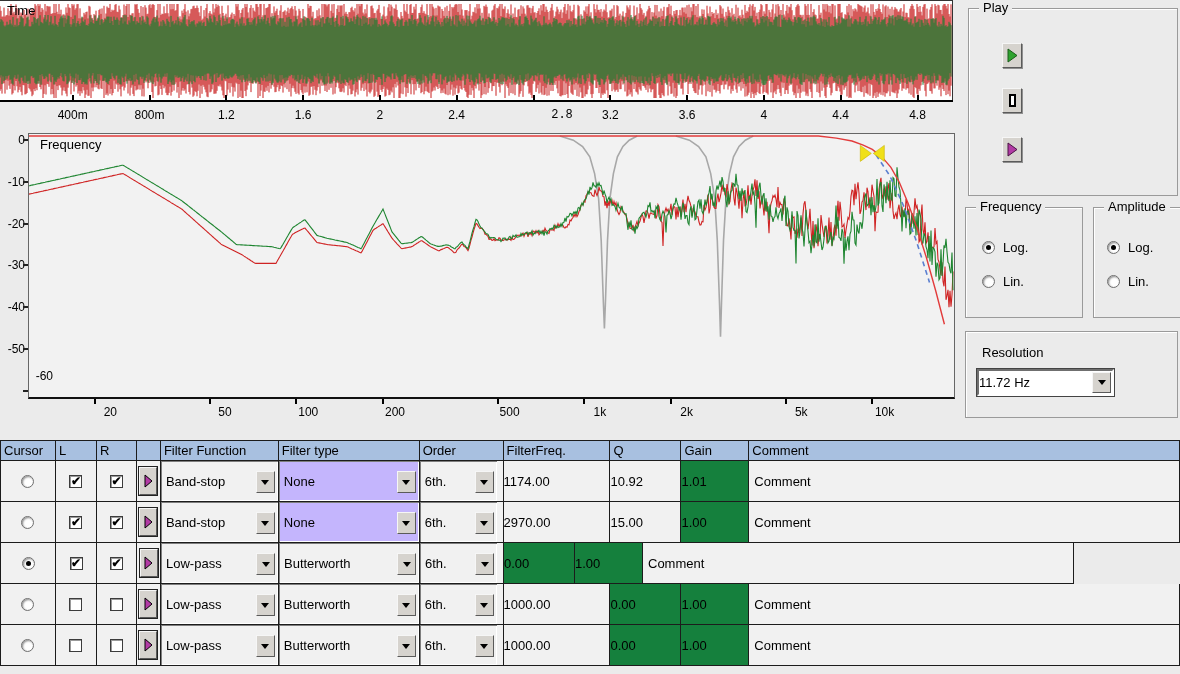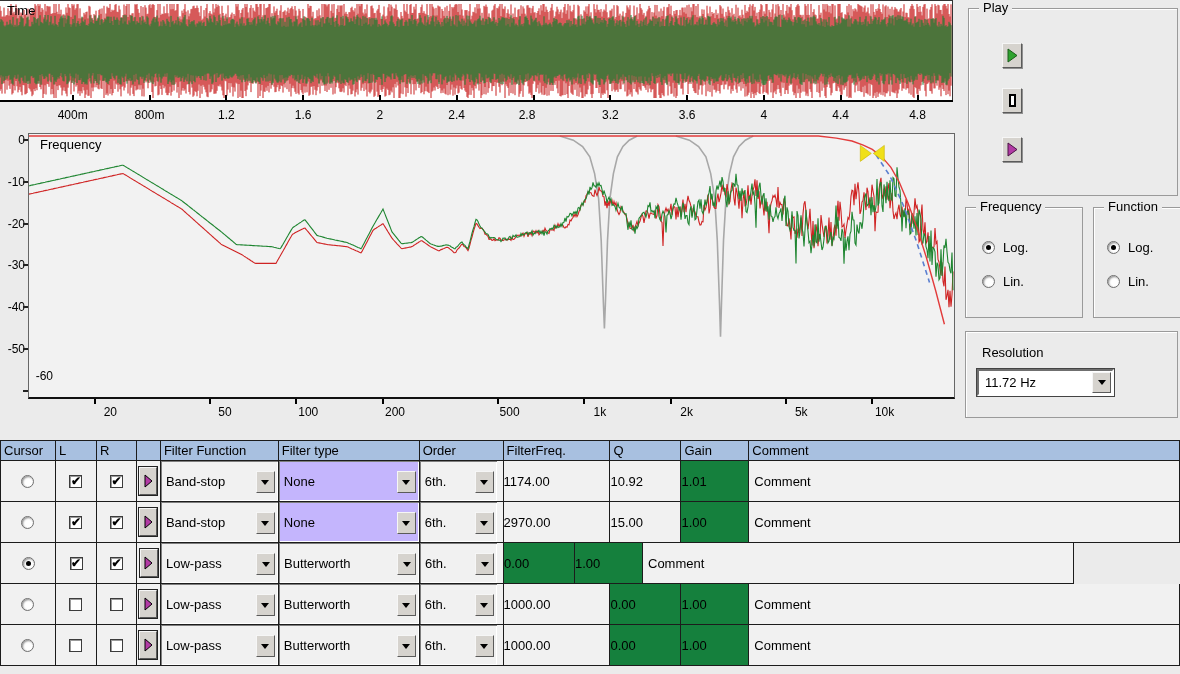--- a/index.html
+++ b/index.html
@@ -31,21 +31,21 @@
   .stop-glyph{width:7px;height:13px;border:2px solid #000;box-sizing:border-box;background:#fff;}
   .radio-row{position:absolute;left:16px;display:flex;align-items:center;gap:8px;}
   .radio{width:13px;height:13px;border-radius:50%;background:#fff;border:1px solid #6e6e6e;
          box-shadow:inset 1px 1px 2px rgba(0,0,0,.45);box-sizing:border-box;flex:0 0 auto;}
   .radio.sel::after{content:"";display:block;width:5px;height:5px;border-radius:50%;background:#000;margin:3px 0 0 3px;}
   .rlabel{font-size:13px;}
   #res-title{position:absolute;left:16px;top:13px;font-size:13px;}
   #res-combo{position:absolute;left:11px;top:37px;width:137px;height:27px;background:#fff;
              border:2px solid;border-color:#6f6f6f #fff #fff #6f6f6f;box-sizing:border-box;
              outline:1px solid #444;display:flex;align-items:center;}
-  #res-value{font-size:13px;padding-left:6px;flex:1;}
+  #res-value{font-size:13px;flex:1;}
   .dd-btn{width:17px;height:19px;background:#d6d3ce;border:1px solid;border-color:#f6f6f6 #5a5a5a #5a5a5a #f6f6f6;
           display:flex;align-items:center;justify-content:center;margin-right:1px;flex:0 0 auto;}
   .dd-arrow{width:0;height:0;border-left:4px solid transparent;border-right:4px solid transparent;border-top:5px solid #000;}
   
   #ftable{position:absolute;left:0;top:440px;width:1180px;border-top:1px solid #1c1c1c;border-left:1px solid #1c1c1c;box-sizing:border-box;}
   .trow{display:flex;}
   .tcell{border-right:1px solid #1c1c1c;border-bottom:1px solid #1c1c1c;box-sizing:border-box;
          position:relative;background:#f1f1f1;overflow:hidden;display:flex;align-items:center;}
   .thead .tcell{background:#a8c0e0;height:20px;font-size:13px;padding-left:3px;}
   .tbody-row .tcell{height:41px;font-size:13px;}
@@ -84,21 +84,21 @@
       <div class="t-lab" style="left: 125.5px;">800m</div>
       <div class="t-tick" style="left: 225.3px;"></div>
       <div class="t-lab" style="left: 202.3px;">1.2</div>
       <div class="t-tick" style="left: 302.1px;"></div>
       <div class="t-lab" style="left: 279.1px;">1.6</div>
       <div class="t-tick" style="left: 378.9px;"></div>
       <div class="t-lab" style="left: 355.9px;">2</div>
       <div class="t-tick" style="left: 455.7px;"></div>
       <div class="t-lab" style="left: 432.7px;">2.4</div>
       <div class="t-tick" style="left: 532.5px;"></div>
-      <div class="t-lab" style="left: 503px;">2.8</div>
+      <div class="t-lab" style="left: 538px; font-family: Liberation Mono, monospace;">2.8</div>
       <div class="t-tick" style="left: 609.3px;"></div>
       <div class="t-lab" style="left: 586.3px;">3.2</div>
       <div class="t-tick" style="left: 686.1px;"></div>
       <div class="t-lab" style="left: 663.1px;">3.6</div>
       <div class="t-tick" style="left: 762.9px;"></div>
       <div class="t-lab" style="left: 739.9px;">4</div>
       <div class="t-tick" style="left: 839.7px;"></div>
       <div class="t-lab" style="left: 816.7px;">4.4</div>
       <div class="t-tick" style="left: 916.5px;"></div>
       <div class="t-lab" style="left: 893.5px;">4.8</div>
@@ -180,21 +180,21 @@
       <span class="radio sel"></span>
       <span class="rlabel">Log.</span>
     </div>
     <div class="radio-row" style="top:66px;">
       <span class="radio"></span>
       <span class="rlabel">Lin.</span>
     </div>
   </div>
 
   <div class="groupbox" style="left:1093px;top:207px;width:95px;height:111px;">
-    <span class="gb-title">Function</span>
+    <span class="gb-title">Amplitude</span>
     <div class="radio-row" style="top:32px;left:13px;">
       <span class="radio sel"></span>
       <span class="rlabel">Log.</span>
     </div>
     <div class="radio-row" style="top:66px;left:13px;">
       <span class="radio"></span>
       <span class="rlabel">Lin.</span>
     </div>
   </div>
 

